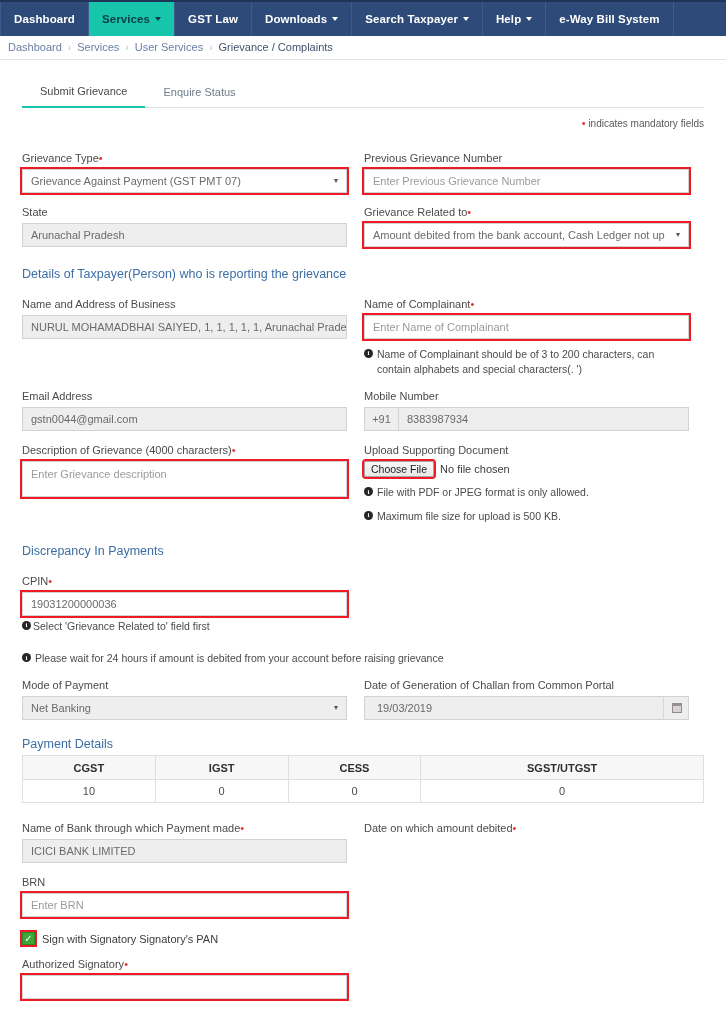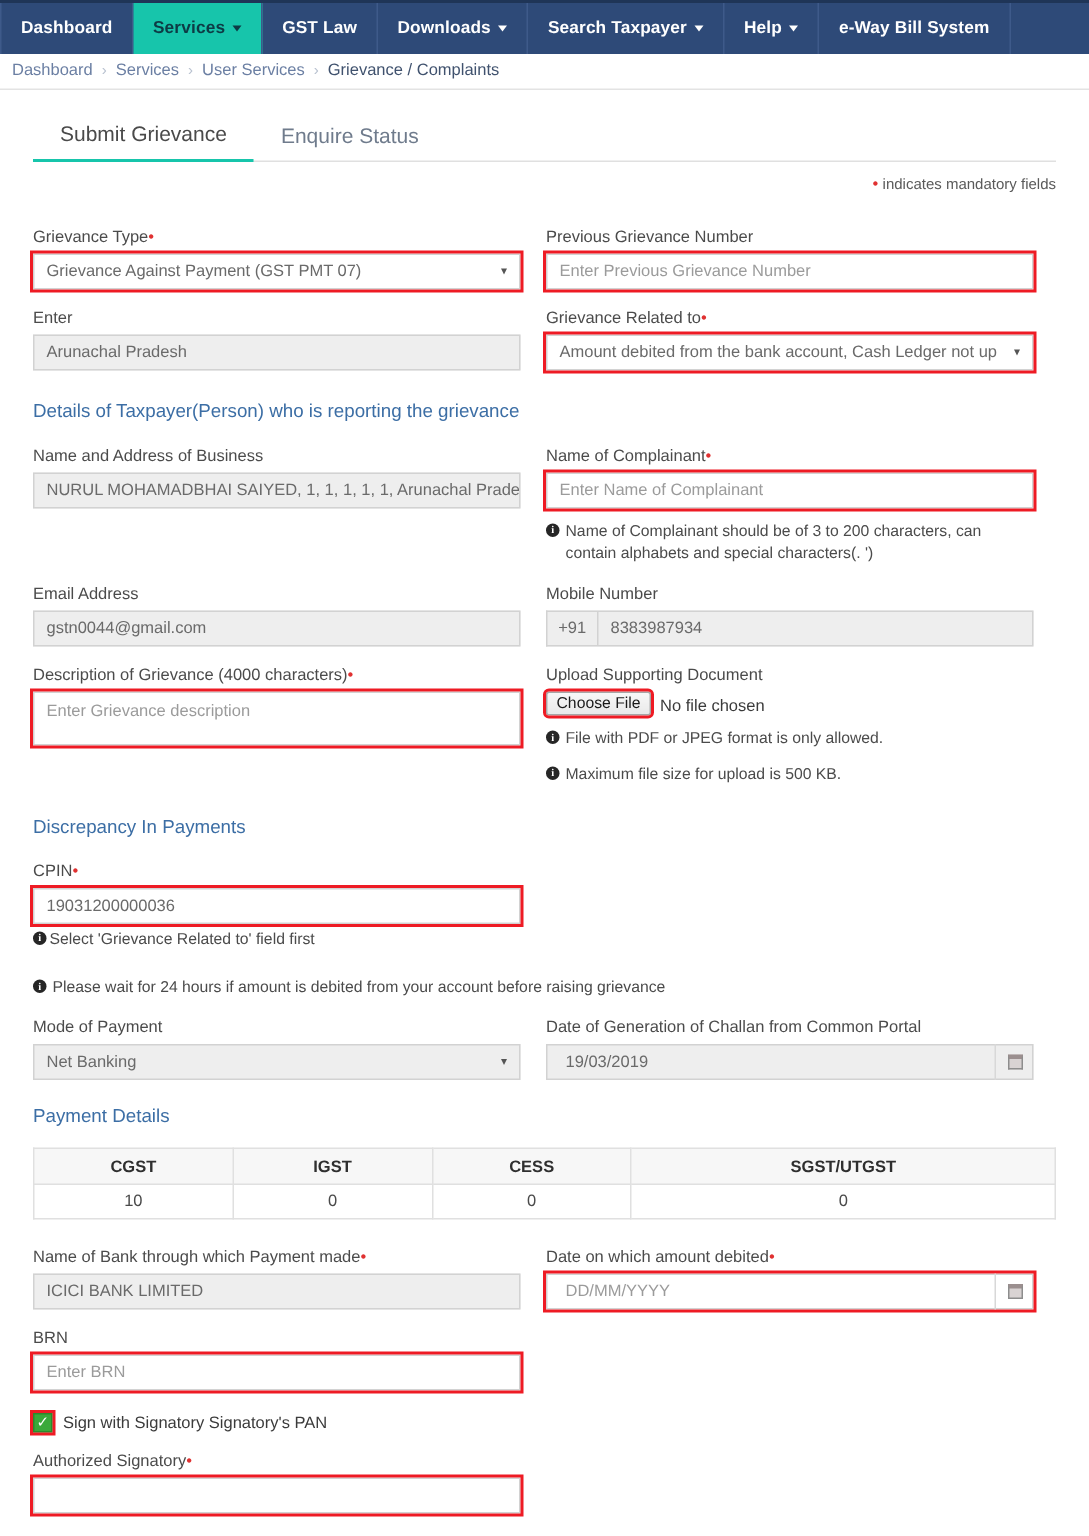--- a/index.html
+++ b/index.html
@@ -73,21 +73,21 @@
   
   .tabs {
     display: flex;
     align-items: flex-end;
     height: 38px;
     border-bottom: 1px solid #e0e0e0;
     margin-top: 10px;
   }
   .tab {
     padding: 0 18px 9px 18px;
-    font-size: 14px;
+    font-size: 11px;
     color: #6f7b8c;
   }
   .tab.active {
     color: #4a4a4a;
     border-bottom: 2px solid #17c5ab;
     margin-bottom: -1px;
   }
 
   .mand-note {
     text-align: right;
@@ -173,21 +173,21 @@
   .ta {
     width: 100%;
     height: 36px;
     border: 1px solid #d2d2d2;
     background: #ffffff;
     color: #9b9b9b;
     font-size: 11px;
     padding: 6px 8px;
   }
 
-  .filerow { display: flex; align-items: flex-end; gap: 6px; margin-top: 1px; }
+  .filerow { display: flex; align-items: center; gap: 6px; margin-top: 1px; }
   .filebtn {
     border: 1px solid #a6a6a6;
     background: linear-gradient(#f7f7f7,#e9e9e9);
     font-size: 10.5px;
     color: #1a1a1a;
     padding: 1px 6px;
     border-radius: 2px;
   }
   .filetxt { font-size: 11px; color: #3a3a3a; }
 
@@ -224,21 +224,21 @@
     border: 1px solid #8d8d8d;
     border-top: 3px solid #9b8f8f;
     background: #d9d3d3;
     position: relative;
   }
 
   
   table.ptable {
     width: 100%;
     border-collapse: collapse;
-    margin-top: 14px;
+    margin-top: 4px;
   }
   table.ptable th {
     background: #f7f7f7;
     border: 1px solid #e0e0e0;
     font-size: 11px;
     font-weight: bold;
     color: #2f2f2f;
     height: 24px;
     text-align: center;
   }
@@ -337,21 +337,21 @@
       <div class="fgroup">
         <label class="flabel">Previous Grievance Number</label>
         <div class="ctl editable placeholder hl">Enter Previous Grievance Number</div>
       </div>
     </div>
   </div>
 
   <div class="row">
     <div class="col">
       <div class="fgroup">
-        <label class="flabel">Enter</label>
+        <label class="flabel">State</label>
         <div class="ctl">Arunachal Pradesh</div>
       </div>
     </div>
     <div class="col">
       <div class="fgroup">
         <label class="flabel">
           <span>Grievance Related to</span><span class="star">•</span>
         </label>
         <div class="ctl editable sel hl">
           <span>Amount debited from the bank account, Cash Ledger not up</span>
@@ -508,26 +508,20 @@
           <span>Name of Bank through which Payment made</span><span class="star">•</span>
         </label>
         <div class="ctl">ICICI BANK LIMITED</div>
       </div>
     </div>
     <div class="col">
       <div class="fgroup">
         <label class="flabel">
           <span>Date on which amount debited</span><span class="star">•</span>
         </label>
-        <div class="datewrap hl">
-          <div class="ctl editable placeholder">DD/MM/YYYY</div>
-          <div class="calbtn">
-            <span class="calglyph"></span>
-          </div>
-        </div>
       </div>
     </div>
   </div>
 
   <div class="row">
     <div class="col">
       <div class="fgroup">
         <label class="flabel">BRN</label>
         <div class="ctl editable placeholder hl">Enter BRN</div>
       </div>

